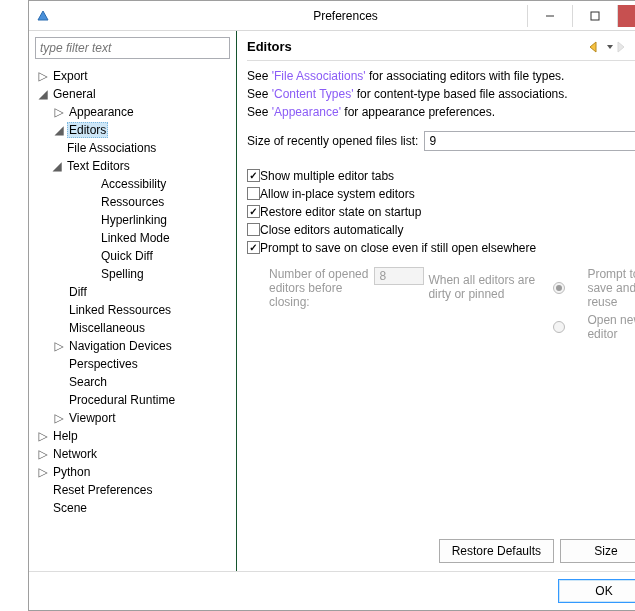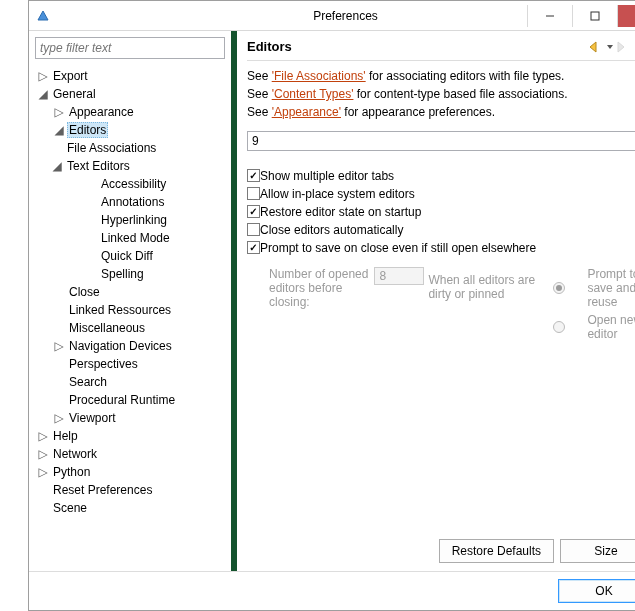--- a/index.html
+++ b/index.html
@@ -6,37 +6,37 @@
   html, body { margin:0; padding:0; font-family: "Segoe UI", Tahoma, sans-serif; font-size:12px; color:#000; background:#fff; }
   .window { width:635px; height:611px; border:1px solid #9e9e9e; background:#fff; display:flex; flex-direction:column; position:relative;margin-left:28px;}
   .titlebar { height:30px; background:#fff; display:flex; align-items:center; border-bottom:1px solid #d9d9d9; position:relative;}
   .app-icon { width:16px; height:16px; margin:0 6px; display:flex; align-items:center; justify-content:center;}
   .title-text { position:absolute; left:50%; transform:translateX(-50%); font-size:12px; }
   .win-buttons { margin-left:auto; display:flex; height:22px; }
   .win-btn { width:45px; height:22px; display:flex; align-items:center; justify-content:center; font-size:12px; border-left:1px solid #d9d9d9; background:#fff; cursor:default;}
   .win-btn.close { background:#c75050; color:#fff; }
   .client { flex:1; display:flex; flex-direction:column; padding:0; }
   .main-split { flex:1; display:flex; border-top:0; min-height:0;}
-  .sidebar { width:208px; border-right:6px solid #14532d; display:flex; flex-direction:column; }
+  .sidebar { width:208px; border-right:1px solid #14532d; display:flex; flex-direction:column; }
   .filter-wrap { padding:6px; }
   .filter-input { width:100%; height:22px; border:1px solid #abadb3; padding:2px 4px; font-size:12px; color:#888; font-style:italic;}
   .tree { flex:1; overflow:auto; padding:2px 0 6px 0; }
   .tree ul { list-style:none; margin:0; padding:0;}
   .tree li { white-space:nowrap; }
   .row { display:flex; align-items:center; height:18px; padding-right:4px; cursor:default;}
   .tw { width:12px; height:12px; display:inline-flex; align-items:center; justify-content:center; margin-right:2px; color:#606060; flex-shrink:0;}
   .lbl { padding:0 2px; }
   .sel .lbl { background:#cde6f7; border:1px dotted #7cb8e0; padding:0 1px; }
   .content { flex:1; display:flex; flex-direction:column; padding:8px 10px 8px 10px; min-width:0;}
   .content-head { display:flex; align-items:center; border-bottom:1px solid #ddd; padding-bottom:6px;}
   .content-title { font-weight:bold; font-size:13px; }
   .head-icons { margin-left:auto; display:flex; gap:2px; align-items:center;}
   .arrow-btn { display:inline-flex; align-items:center;}
   .content-body { padding-top:8px; display:flex; flex-direction:column; gap:4px;}
-  .link { color:#c2410c; text-decoration:underline; cursor:pointer;}
+  .link { color:#8b5cf6; cursor:pointer;}
   .size-row { display:flex; align-items:center; margin-top:8px; gap:6px;}
   .size-input { flex:1; height:20px; border:1px solid #abadb3; padding:1px 4px; font-size:12px;}
   .check-group { margin-top:14px; display:flex; flex-direction:column; gap:4px;}
   .chk-row { display:flex; align-items:flex-start; }
   .chk { width:13px; height:13px; border:1px solid #7a7a7a; background:#fff; display:inline-flex; align-items:center; justify-content:center; font-size:10px; color:#000; flex-shrink:0;}
   .chk.checked::after { content:"✓"; line-height:10px; font-weight:bold;}
   .sub-group { margin:8px 0 0 22px; display:flex; flex-direction:row; gap:4px;}
   .disabled { color:#9b9b9b; }
   .num-input { width:50px; height:18px; border:1px solid #ccc; background:#f4f4f4; color:#9b9b9b; padding:1px 4px; font-size:12px;}
   .fieldset-label { margin:6px 0 2px 0; }
@@ -132,21 +132,21 @@
                       <ul>
                         <li>
                             <div class="row ind3">
                               <span class="tw"></span>
                               <span class="lbl">Accessibility</span>
                             </div>
                           </li>
                         <li>
                             <div class="row ind3">
                               <span class="tw"></span>
-                              <span class="lbl">Annotations</span>
+                              <span class="lbl">Ressources</span>
                             </div>
                           </li>
                         <li>
                             <div class="row ind3">
                               <span class="tw"></span>
                               <span class="lbl">Hyperlinking</span>
                             </div>
                           </li>
                         <li>
                             <div class="row ind3">
@@ -166,21 +166,21 @@
                               <span class="lbl">Spelling</span>
                             </div>
                           </li>
                       </ul>
                     </li>
                   </ul>
                 </li>
                 <li>
                     <div class="row ind1">
                       <span class="tw"></span>
-                      <span class="lbl">Close</span>
+                      <span class="lbl">Diff</span>
                     </div>
                   </li>
                 <li>
                     <div class="row ind1">
                       <span class="tw"></span>
                       <span class="lbl">Linked Ressources</span>
                     </div>
                   </li>
                 <li>
                     <div class="row ind1">
@@ -285,20 +285,21 @@
               </span>
           </div>
         </div>
 
         <div class="content-body">
           <div><span>See </span><span class="link">'File Associations'</span><span> for associating editors with file types.</span></div>
           <div><span>See </span><span class="link">'Content Types'</span><span> for content-type based file associations.</span></div>
           <div><span>See </span><span class="link">'Appearance'</span><span> for appearance preferences.</span></div>
 
           <div class="size-row">
+            <span>Size of recently opened files list:</span>
             <input class="size-input" value="9" style="">
           </div>
 
           <div class="check-group">
             <div class="chk-row">
                 <span class="chk checked"></span>
                 <span>Show multiple editor tabs</span>
               </div>
             <div class="chk-row">
                 <span class="chk"></span>

